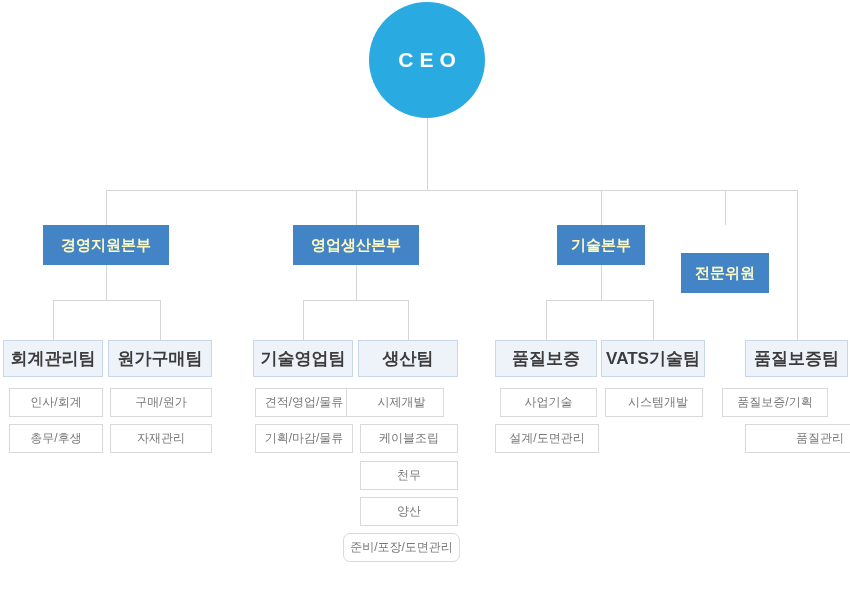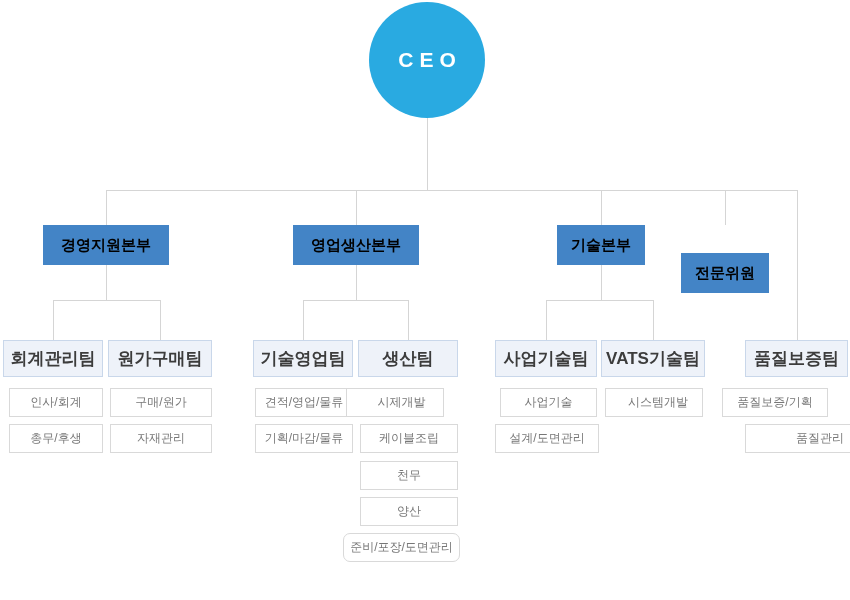--- a/index.html
+++ b/index.html
@@ -14,21 +14,21 @@
     position:absolute;left:369px;top:2px;width:116px;height:116px;
     background:#29aae1;border-radius:50%;
     display:flex;align-items:center;justify-content:center;
     color:#ffffff;font-size:21px;font-weight:bold;letter-spacing:6px;
     text-indent:6px;
   }
 
   .division{
     position:absolute;top:225px;height:40px;background:#4384c6;
     display:flex;align-items:center;justify-content:center;
-    color:#000000;font-size:15px;font-weight:bold;
+    color:#fef9c3;font-size:15px;font-weight:bold;
     box-sizing:border-box;
   }
 
   .team{
     position:absolute;top:340px;height:37px;
     background:#eef2f9;border:1px solid #c9d7ea;
     display:flex;align-items:center;justify-content:center;
     color:#3c3c3c;font-size:17px;font-weight:bold;
     box-sizing:border-box;
   }
@@ -73,21 +73,21 @@
 
   <div class="division" style="left:43px;width:126px;">경영지원본부</div>
   <div class="division" style="left:293px;width:126px;">영업생산본부</div>
   <div class="division" style="left:557px;width:88px;">기술본부</div>
   <div class="division" style="left:681px;width:88px;margin-top:28px;">전문위원</div>
 
   <div class="team" style="left:3px;width:100px;">회계관리팀</div>
   <div class="team" style="left:108px;width:104px;">원가구매팀</div>
   <div class="team" style="left:253px;width:100px;">기술영업팀</div>
   <div class="team" style="left:358px;width:100px;">생산팀</div>
-  <div class="team" style="left:495px;width:102px;">사업기술팀</div>
+  <div class="team" style="left:495px;width:102px;">품질보증</div>
   <div class="team" style="left:601px;width:104px;">VATS기술팀</div>
   <div class="team" style="left:745px;width:103px;">품질보증팀</div>
 
   <div class="unit" style="left:9px;top:388px;width:94px;">인사/회계</div>
   <div class="unit" style="left:9px;top:424px;width:94px;">총무/후생</div>
 
   <div class="unit" style="left:110px;top:388px;width:102px;">구매/원가</div>
   <div class="unit" style="left:110px;top:424px;width:102px;">자재관리</div>
 
   <div class="unit" style="left:255px;top:388px;width:98px;">견적/영업/물류</div>

